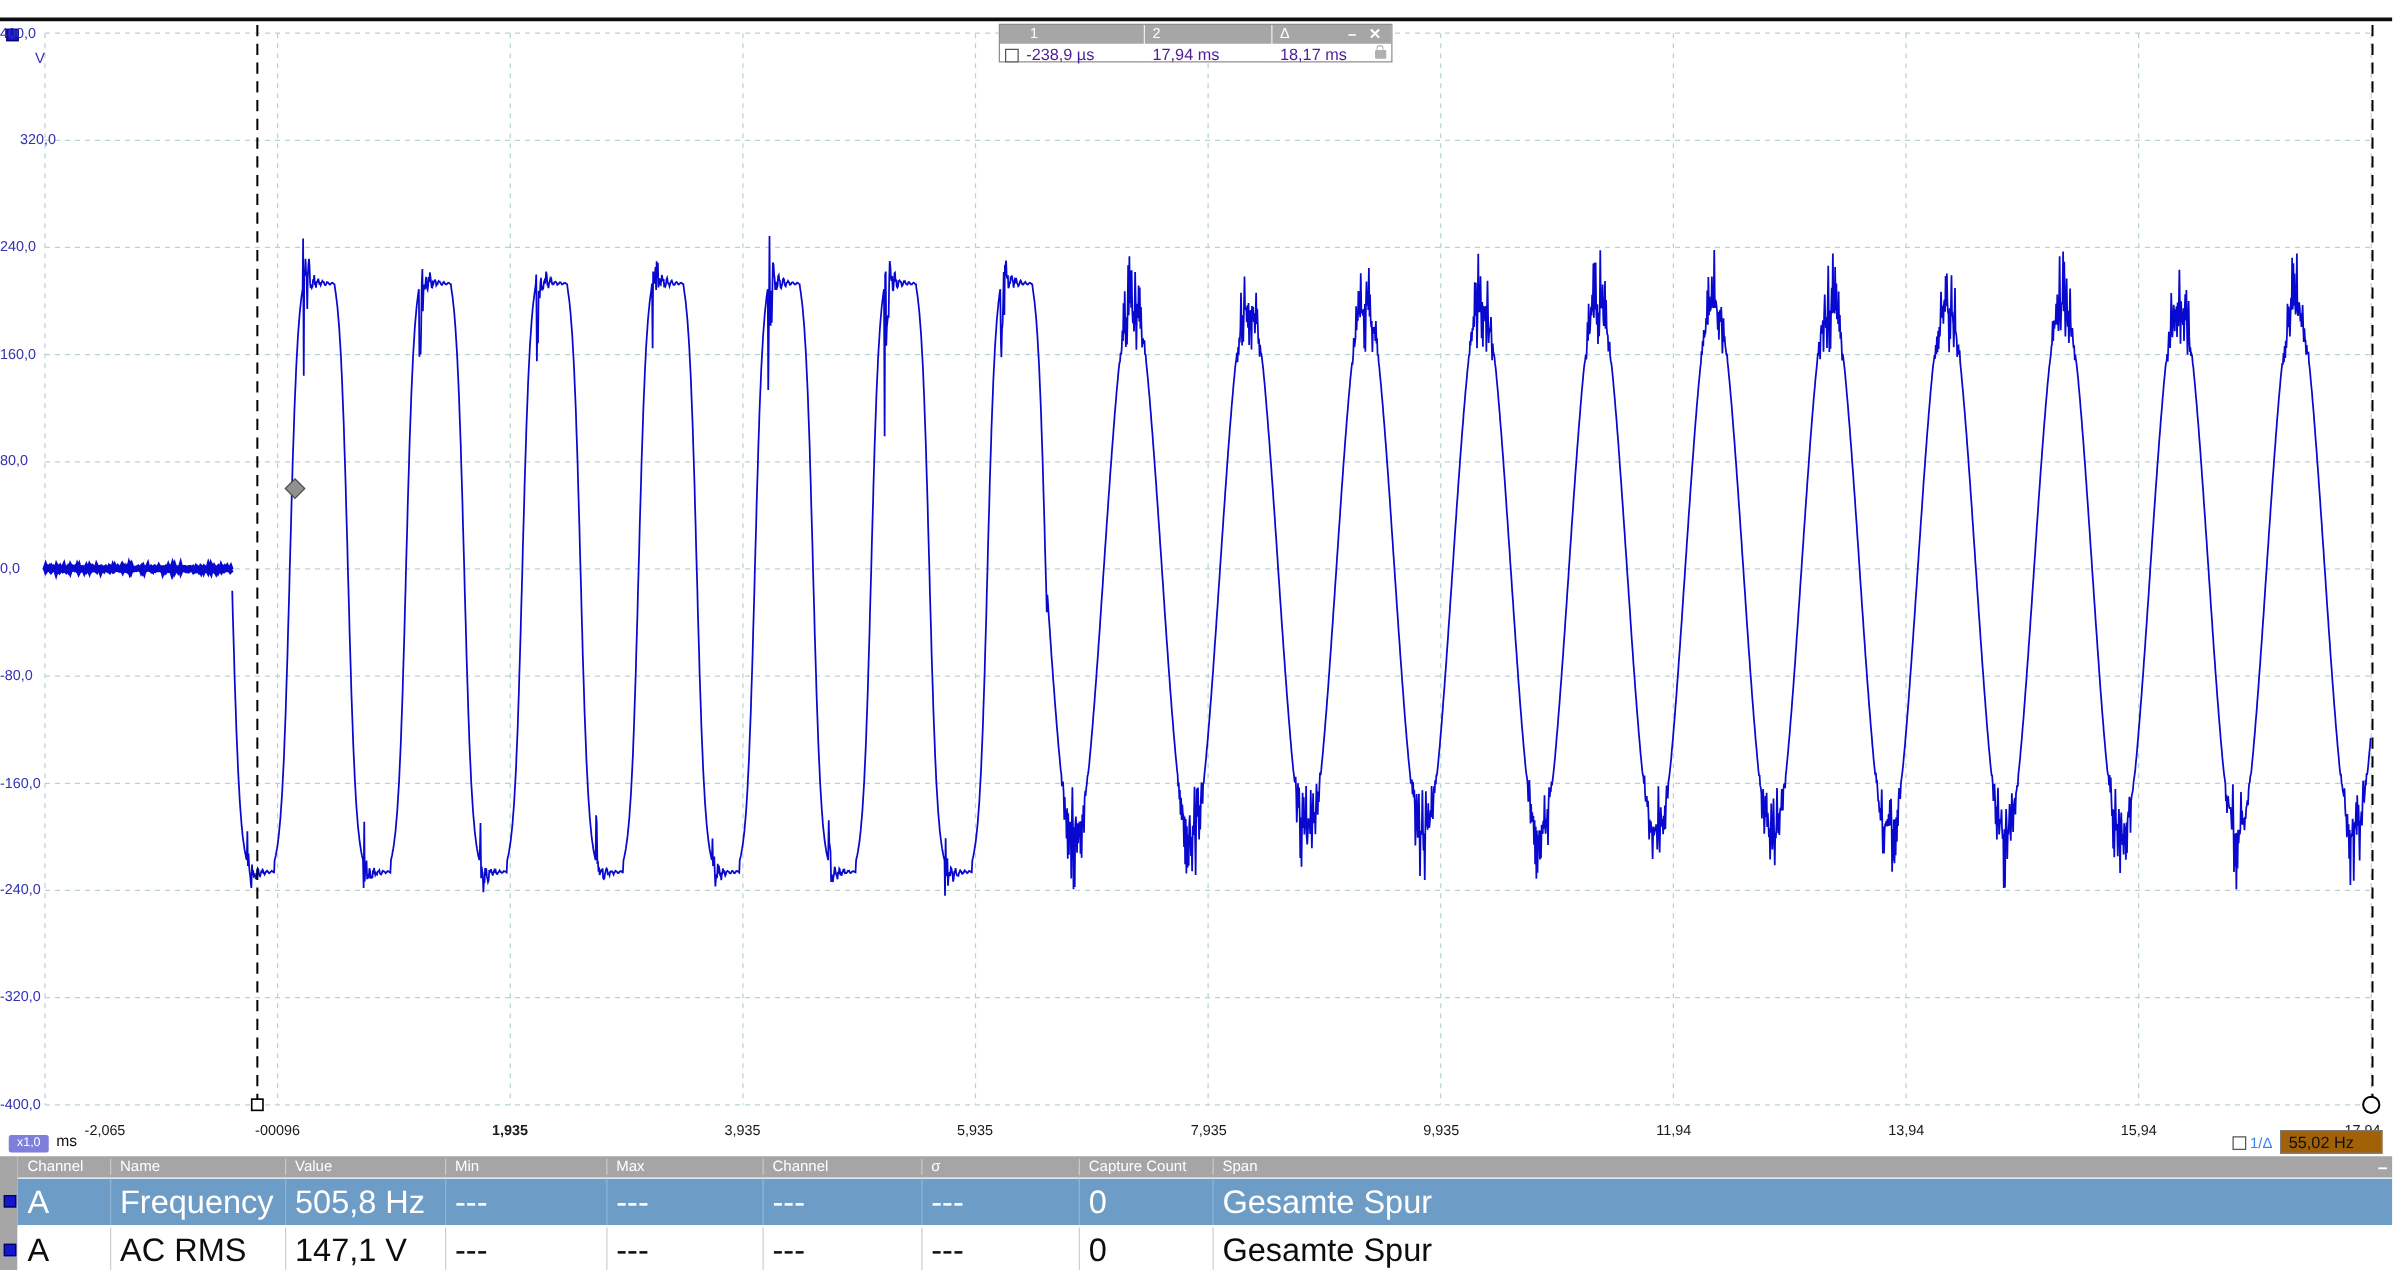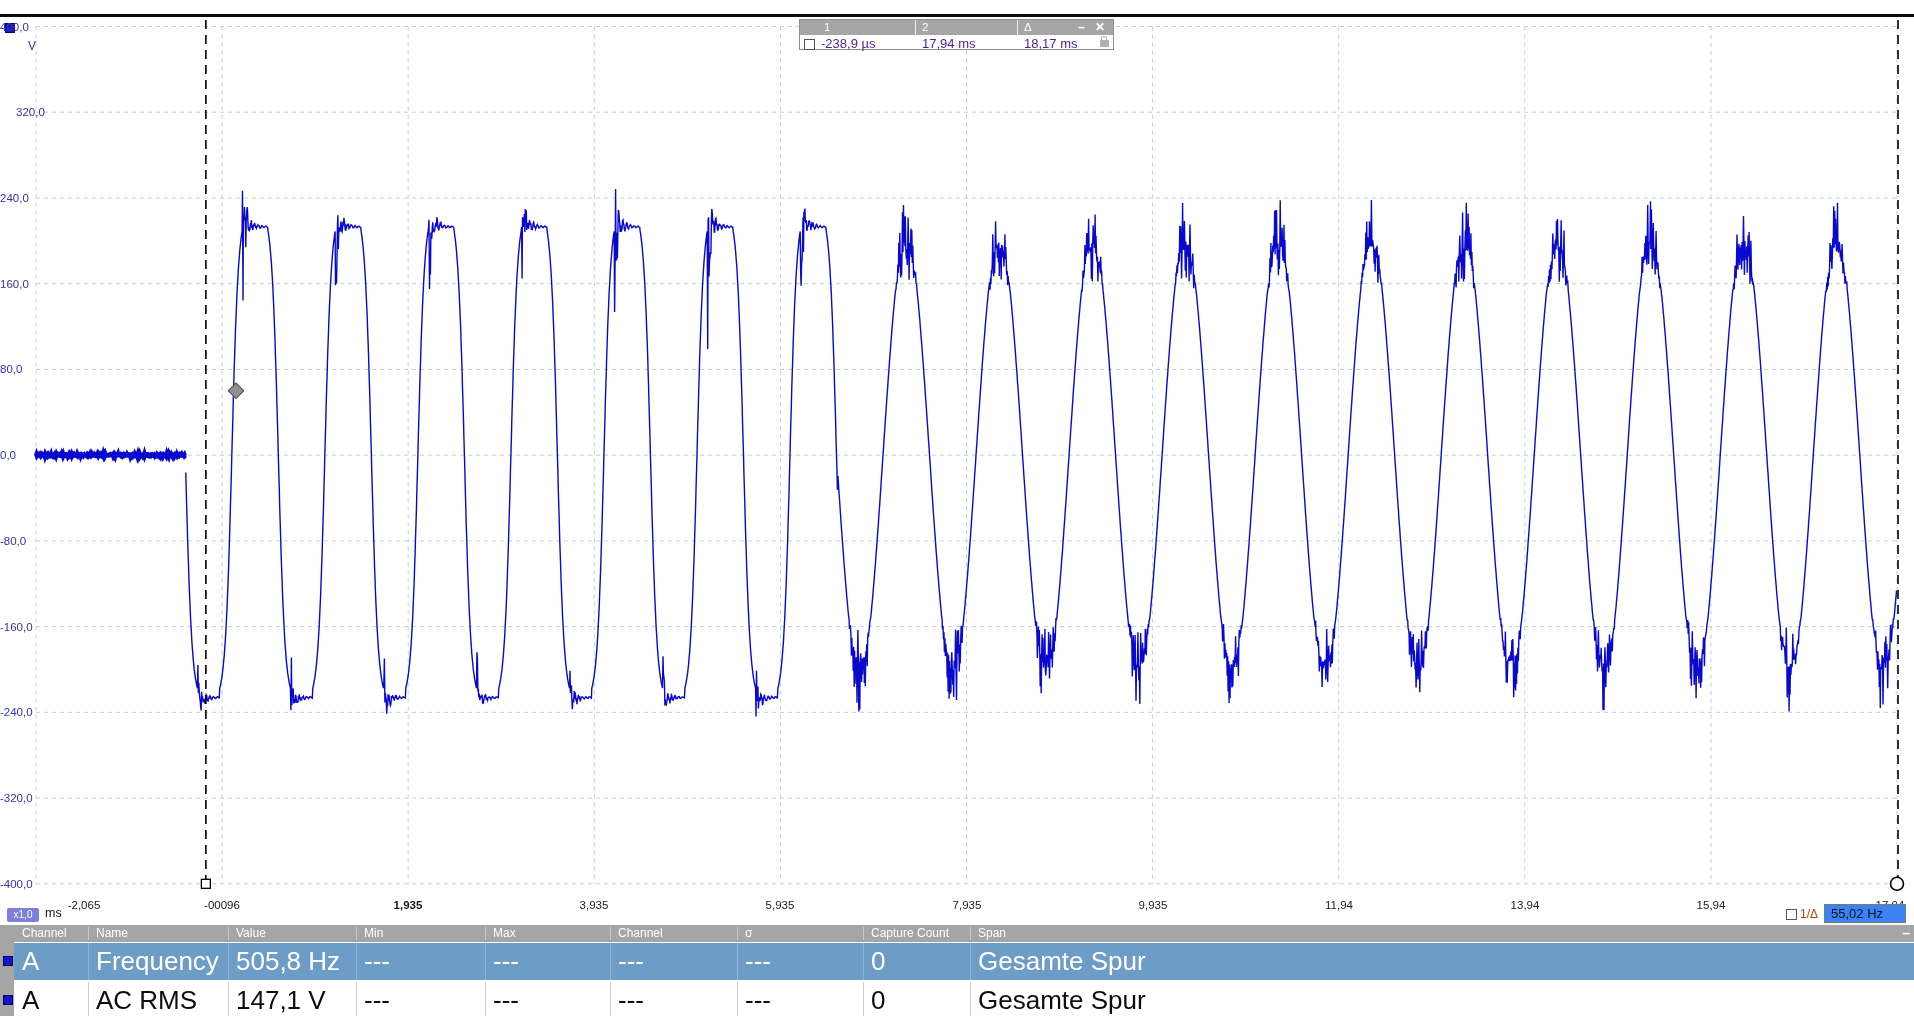--- a/index.html
+++ b/index.html
@@ -15,22 +15,22 @@
   #curbox .vcell{position:absolute;top:16px;font-size:13px;color:#4c1d95;}
   .winbtn{position:absolute;top:0;color:#fff;font-size:12px;font-weight:bold;line-height:15px;cursor:default;}
   .chk{position:absolute;width:9px;height:9px;background:#fff;border:1px solid #555;box-sizing:content-box;}
   .lock{position:absolute;width:9px;height:7px;background:#b0b0b0;border-radius:1px;}
   .lock:before{content:"";position:absolute;top:-4px;left:1px;width:4px;height:4px;border:1.5px solid #b0b0b0;border-bottom:none;border-radius:3px 3px 0 0;}
   
   #badge{position:absolute;left:7px;top:908px;width:32px;height:14px;background:#7e7edb;border-radius:2px;color:#fff;font-size:10px;text-align:center;line-height:14px;}
   #msunit{position:absolute;left:45px;top:906px;font-size:12.5px;color:#111;}
   
   #invd-chk{left:1786px;top:909px;}
-  #invd-lab{position:absolute;left:1800px;top:907px;font-size:12px;color:#c2410c;}
-  #invd-field{position:absolute;left:1824px;top:904px;width:74px;height:17px;border:1px solid #7a7a7a;background:#3b82f6;font-size:13px;color:#111;line-height:17px;padding-left:6px;box-sizing:content-box;}
+  #invd-lab{position:absolute;left:1800px;top:907px;font-size:12px;color:#3b82f6;}
+  #invd-field{position:absolute;left:1824px;top:904px;width:74px;height:17px;border:1px solid #7a7a7a;background:#a16207;font-size:13px;color:#111;line-height:17px;padding-left:6px;box-sizing:content-box;}
   
   #mtable{position:absolute;left:0;top:925px;width:1914px;height:91px;}
   .gutter{position:absolute;left:0;top:0;width:14px;height:91px;background:#a5a5a5;}
   .rowmark{position:absolute;left:3px;width:8px;height:8px;background:#1616c8;border:1px solid #00006a;}
   .thead{position:absolute;left:14px;top:0;width:1900px;height:17px;background:#a5a5a5;}
   .th{position:absolute;top:1px;color:#fff;font-size:12px;white-space:nowrap;}
   .thdiv{position:absolute;top:2px;bottom:2px;width:1px;background:#c9c9c9;}
   .trow{position:absolute;left:14px;width:1900px;height:37px;}
   .trow.sel{background:#6d9dc6;color:#fff;}
   .trow.plain{background:#fff;color:#0d0d0d;}

